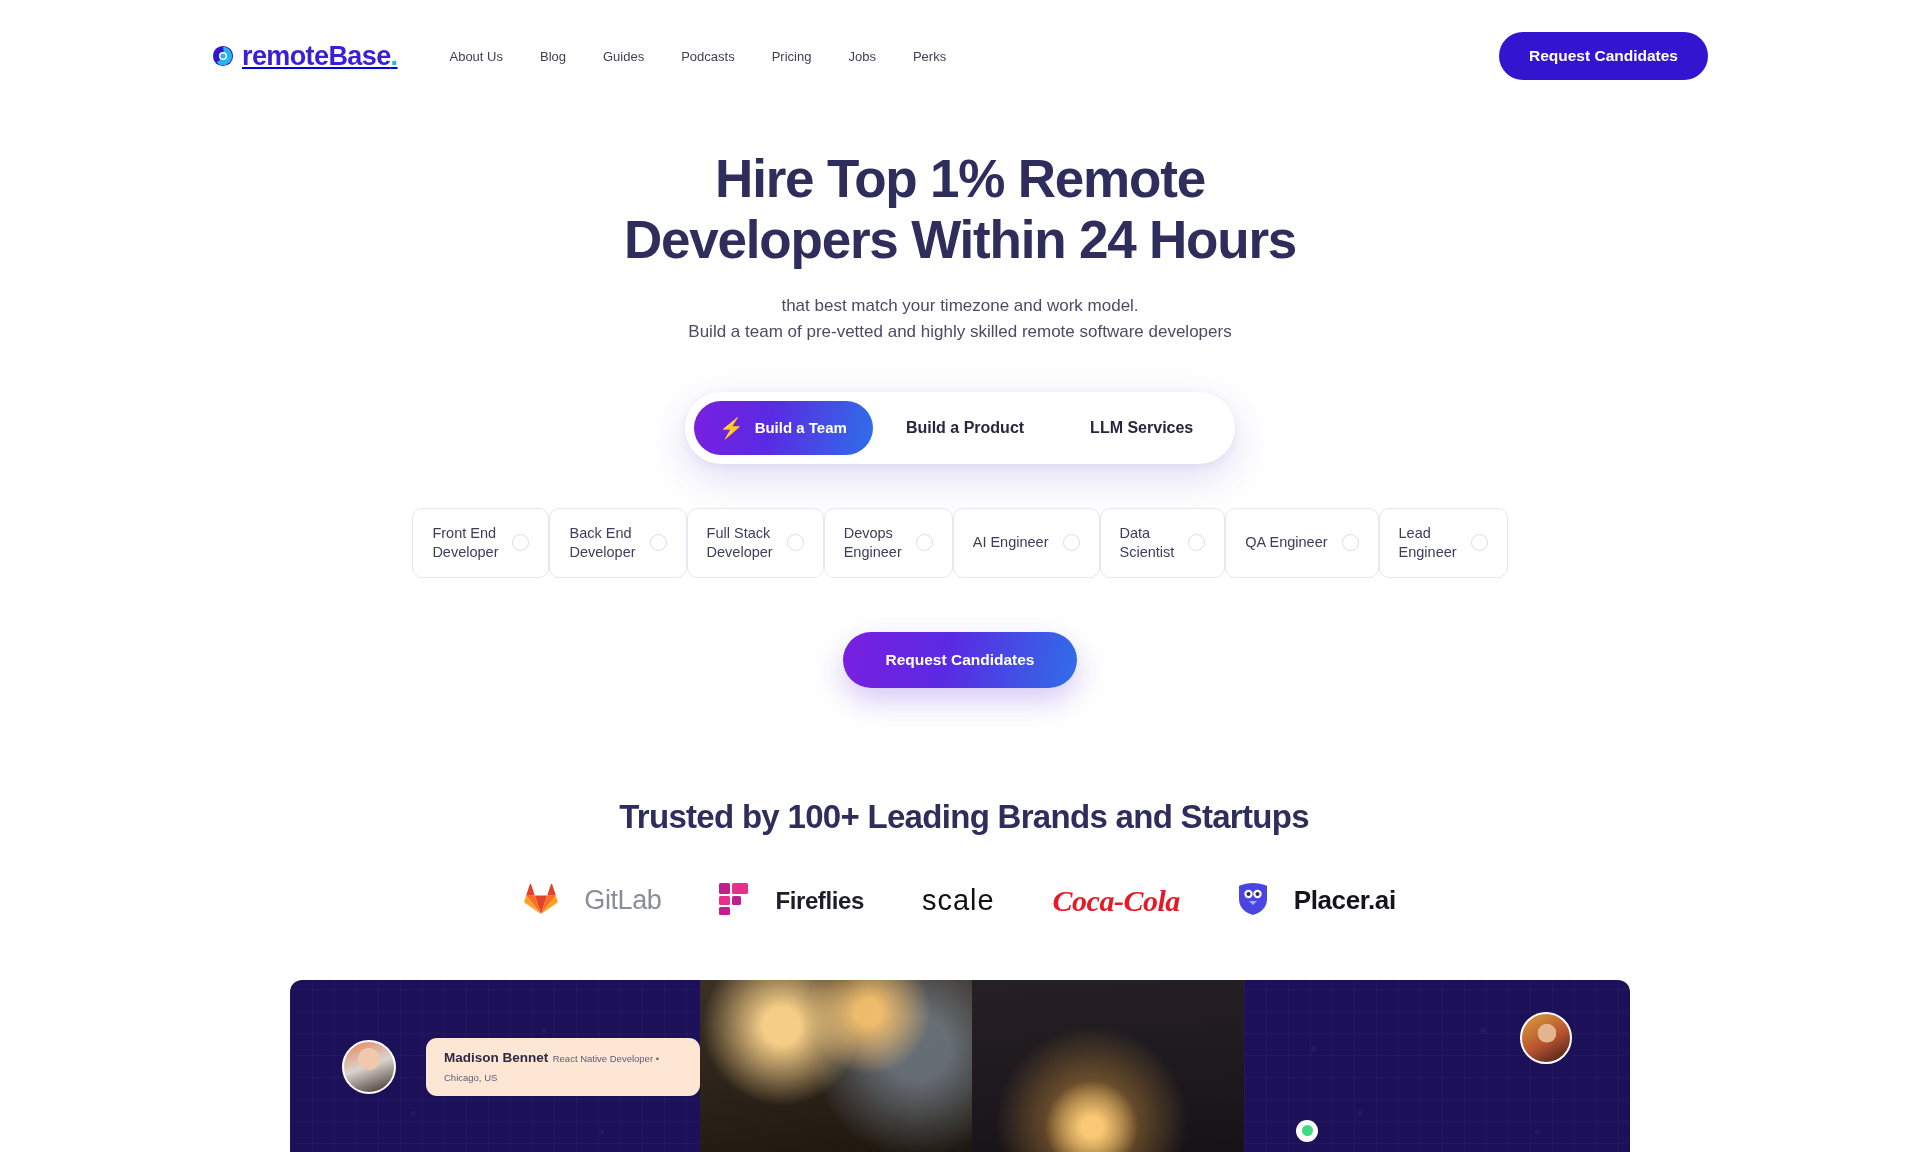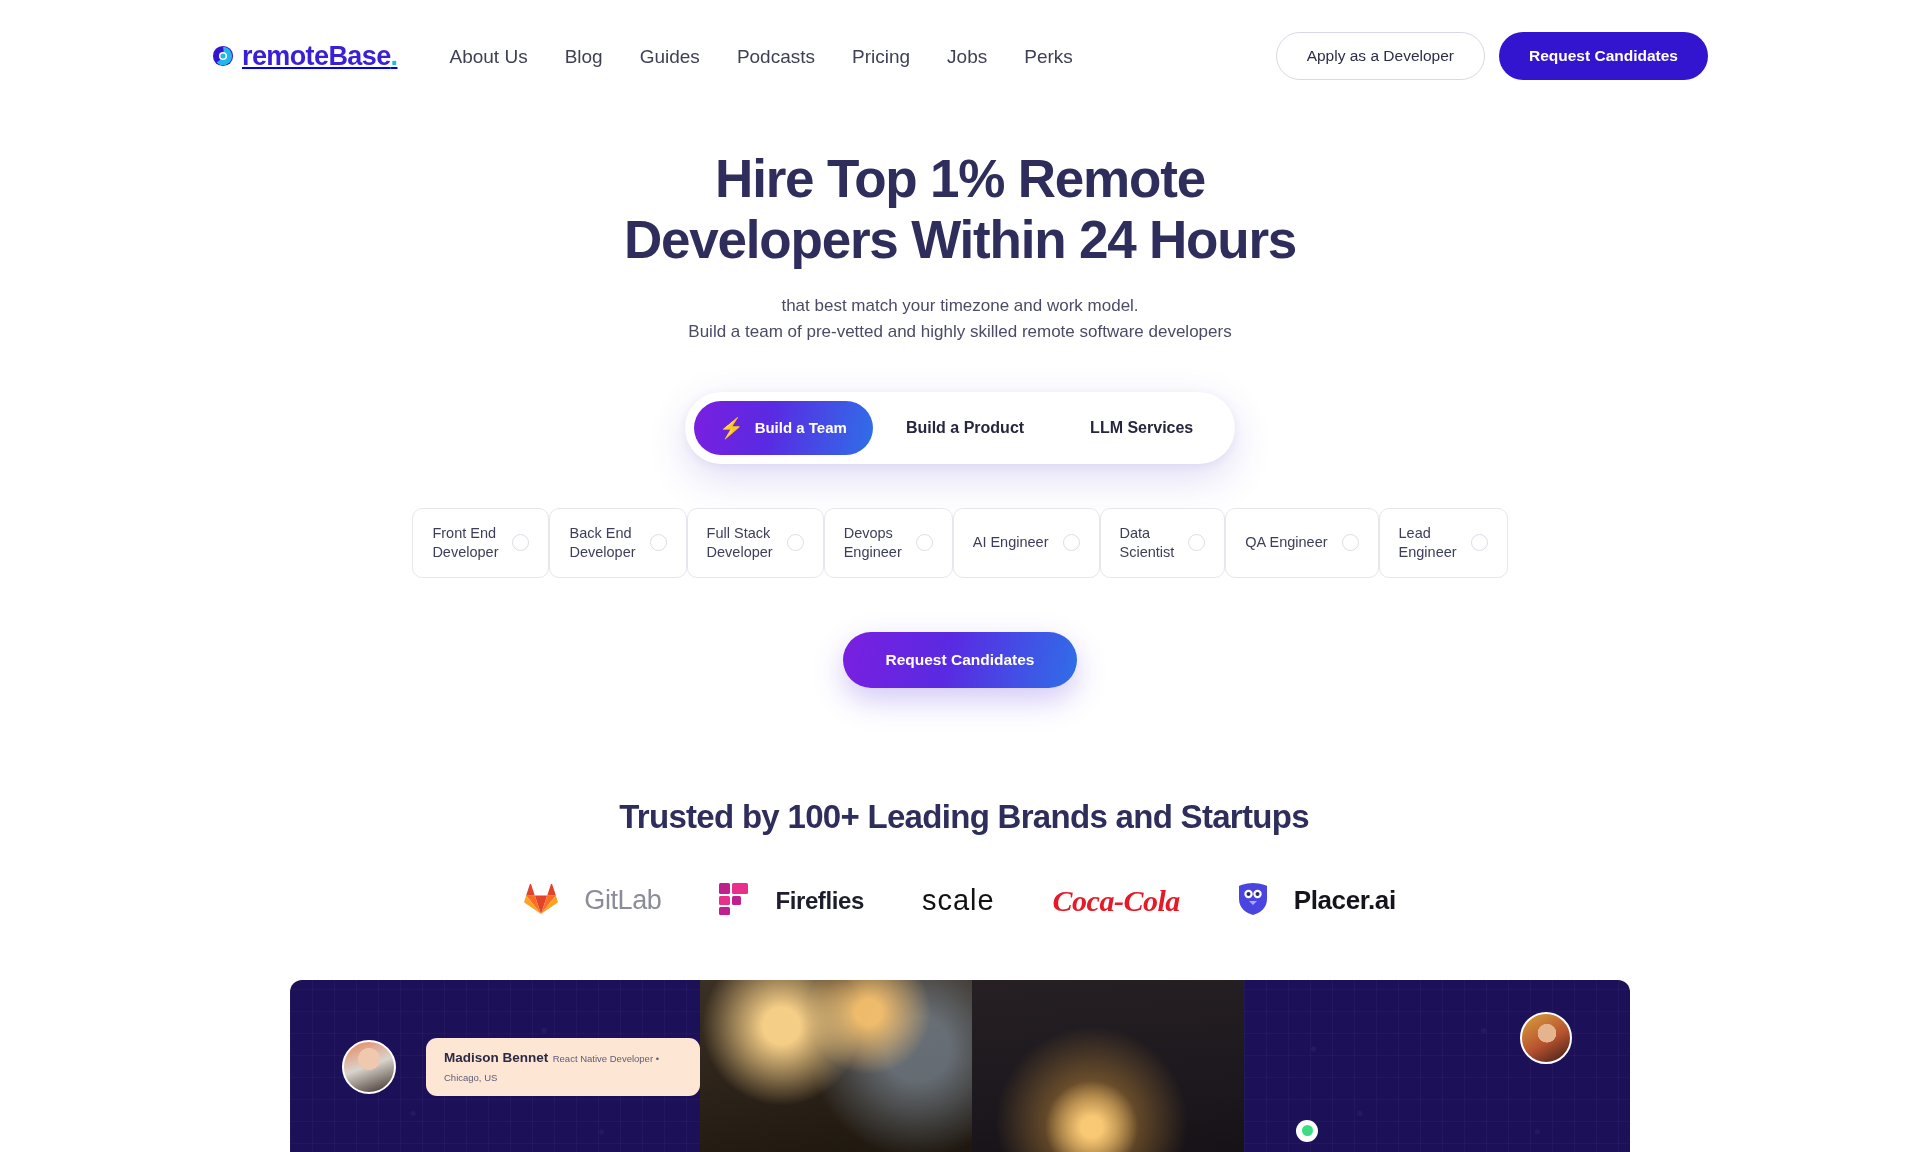--- a/index.html
+++ b/index.html
@@ -19,21 +19,21 @@
   .brand { display: flex; align-items: center; gap: 8px; margin-right: 52px; }
   .brand-mark { width: 22px; height: 22px; flex: 0 0 22px; }
   .brand-text {
     font-size: 27px; font-weight: 700; letter-spacing: -0.6px;
     color: #3a1fd6; line-height: 1; white-space: nowrap;
   }
   .brand-dot { color: #22b6ea; }
 
   .nav { display: flex; align-items: center; gap: 37px; }
   .nav-link {
-    font-size: 19px; color: #3f3f55; text-decoration: none;
+    font-size: 13px; color: #3f3f55; text-decoration: none;
     white-space: nowrap; line-height: 1;
   }
 
   .header-actions { margin-left: auto; display: flex; align-items: center; gap: 14px; }
   .btn-outline {
     border: 1.4px solid #d9d9e6; background: #fff; color: #2d2d4a;
     font-size: 15.5px; border-radius: 40px; padding: 0 30px;
     height: 48px; display: flex; align-items: center; white-space: nowrap;
     cursor: pointer;
   }
@@ -216,21 +216,20 @@
       <a class="nav-link" href="#">About Us</a>
       <a class="nav-link" href="#">Blog</a>
       <a class="nav-link" href="#">Guides</a>
       <a class="nav-link" href="#">Podcasts</a>
       <a class="nav-link" href="#">Pricing</a>
       <a class="nav-link" href="#">Jobs</a>
       <a class="nav-link" href="#">Perks</a>
     </nav>
 
     <div class="header-actions">
-      <button class="btn-outline">Apply as a Developer</button>
       <button class="btn-solid">Request Candidates</button>
     </div>
   </div>
 
   <div class="hero">
     <h1>
       <span class="line">Hire Top 1% Remote</span>
       <span class="line">Developers Within 24 Hours</span>
     </h1>
     <div class="hero-sub">

